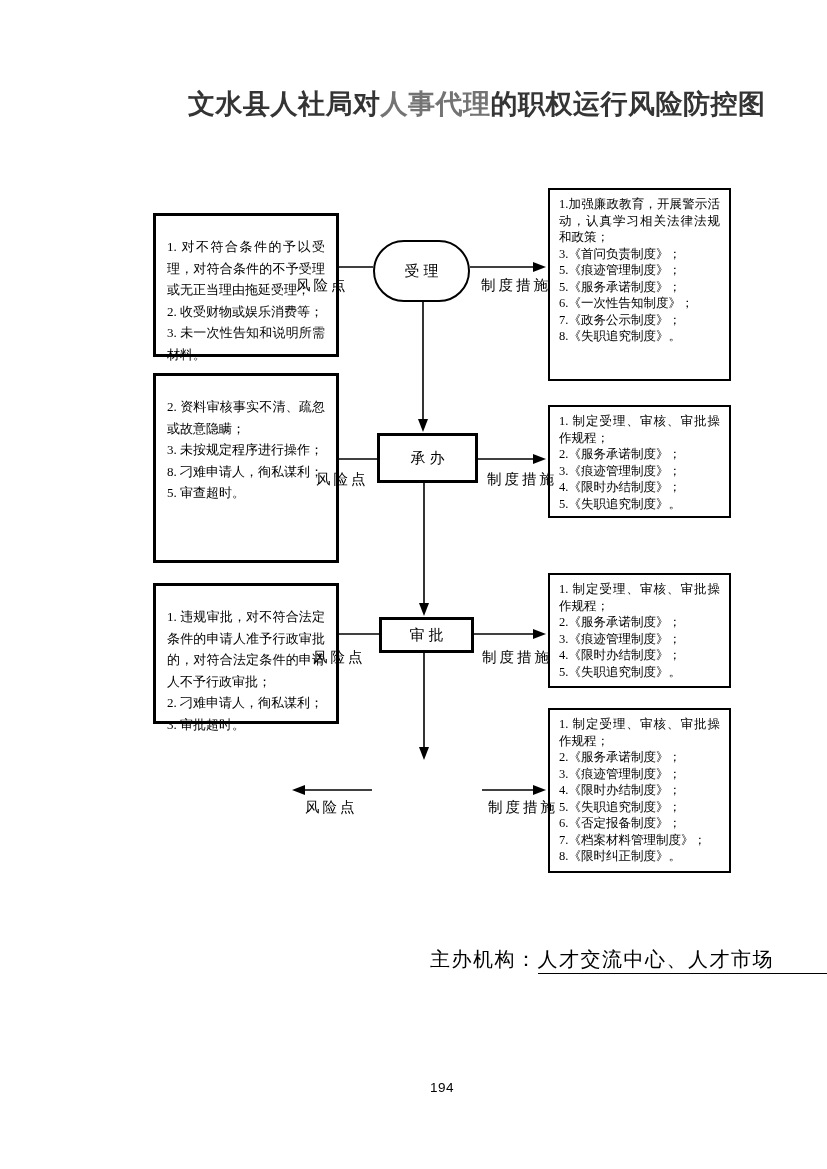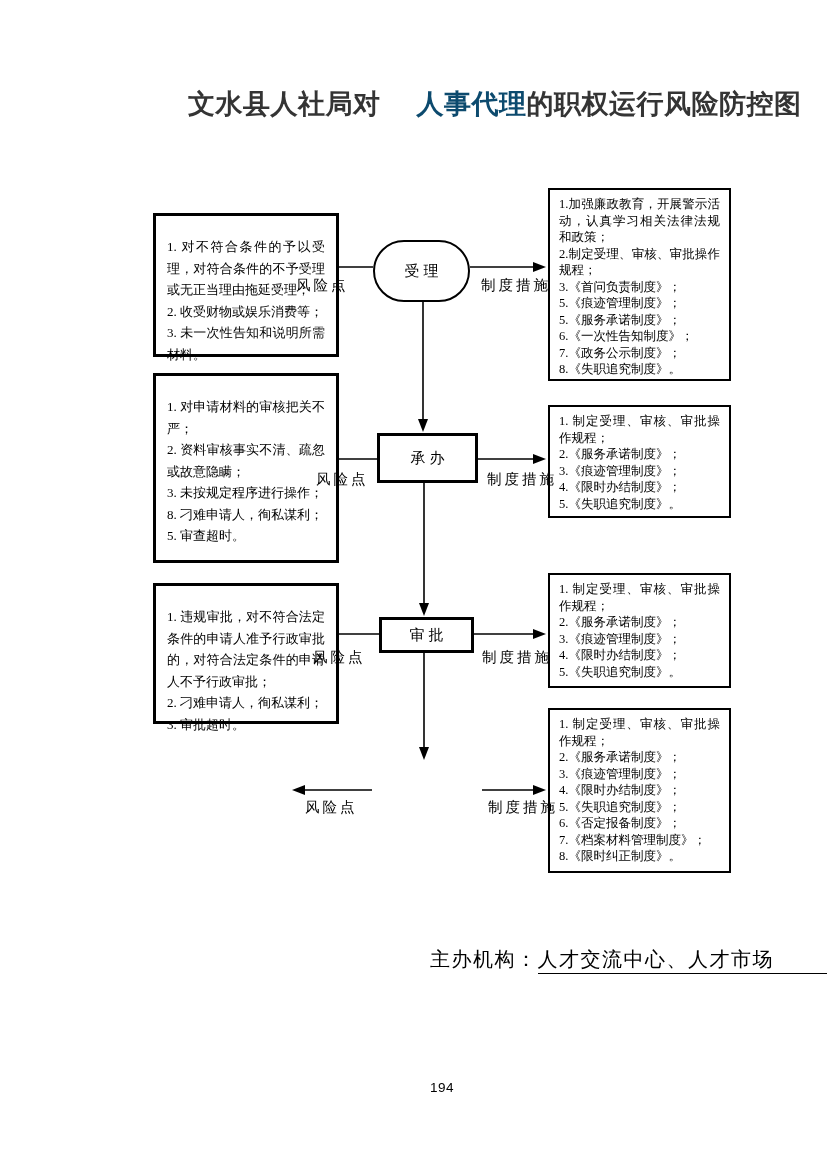--- a/index.html
+++ b/index.html
@@ -16,21 +16,21 @@
   
   .title {
     position: absolute;
     left: 188px; top: 86px; width: 560px;
     font-family: "Liberation Sans", "DejaVu Sans", sans-serif;
     font-size: 27px; font-weight: bold;
     letter-spacing: 0.5px;
     white-space: nowrap;
     color: #343434;
   }
-  .title .hl { color: #0c4a6e; margin-left: 36px; }
+  .title .hl { color: #737373; }
   
   .connectors { position: absolute; left: 0; top: 0; width: 827px; height: 1169px; }
   
   .sidebox {
     position: absolute;
     border: 3px solid #000;
     background: #fff;
     text-align: justify;
     text-justify: inter-character;
   }
@@ -159,33 +159,31 @@
   </svg>
 
   <div class="sidebox riskbox risk-1">
       <div>1. 对不符合条件的予以受理，对符合条件的不予受理或无正当理由拖延受理；</div>
       <div>2. 收受财物或娱乐消费等；</div>
       <div>3. 未一次性告知和说明所需材料。</div>
     </div>
   <div class="node stadium node-1">受理</div>
   <div class="sidebox measurebox measure-1">
       <div>1.加强廉政教育，开展警示活动，认真学习相关法律法规和政策；</div>
-      <div>2.制定受理、审核、审批操作规程；</div>
       <div>3.《首问负责制度》；</div>
       <div>5.《痕迹管理制度》；</div>
       <div>5.《服务承诺制度》；</div>
       <div>6.《一次性告知制度》；</div>
       <div>7.《政务公示制度》；</div>
       <div>8.《失职追究制度》。</div>
     </div>
   <span class="caption cap-risk-1">风险点</span>
   <span class="caption cap-meas-1">制度措施</span>
 
   <div class="sidebox riskbox risk-2">
-      <div>1. 对申请材料的审核把关不严；</div>
       <div>2. 资料审核事实不清、疏忽或故意隐瞒；</div>
       <div>3. 未按规定程序进行操作；</div>
       <div>8. 刁难申请人，徇私谋利；</div>
       <div>5. 审查超时。</div>
     </div>
   <div class="node node-2">承办</div>
   <div class="sidebox measurebox measure-2">
       <div>1. 制定受理、审核、审批操作规程；</div>
       <div>2.《服务承诺制度》；</div>
       <div>3.《痕迹管理制度》；</div>

